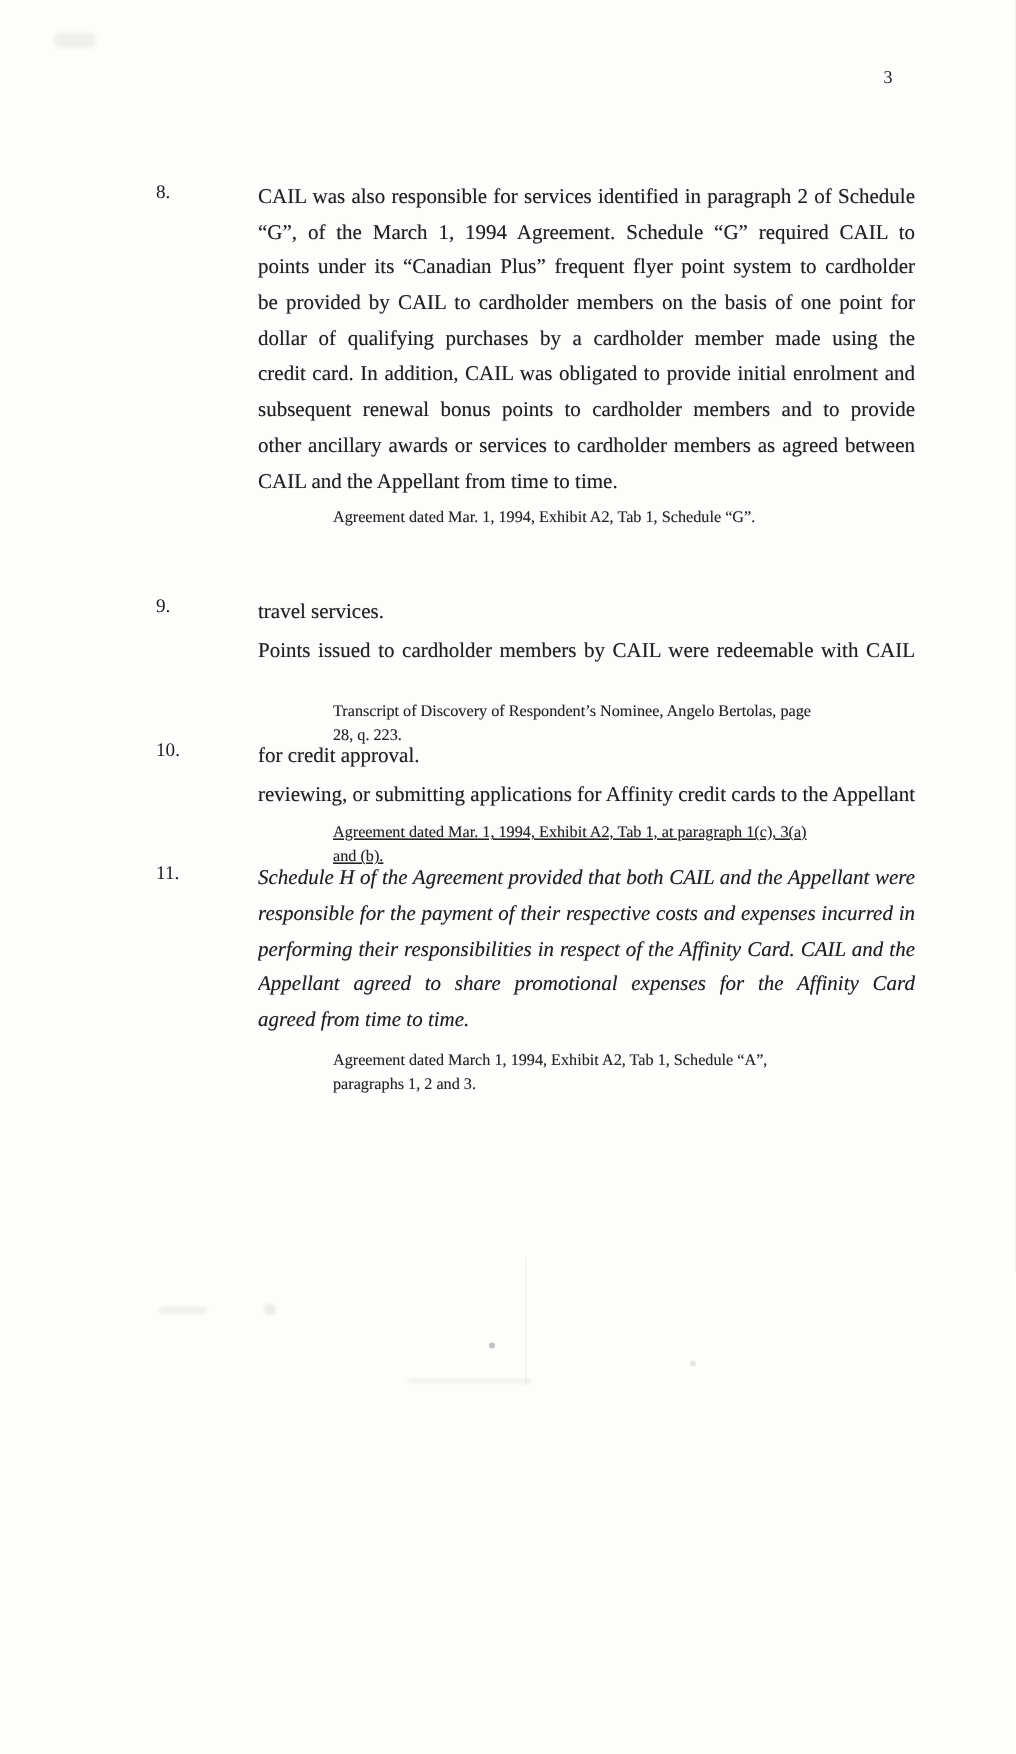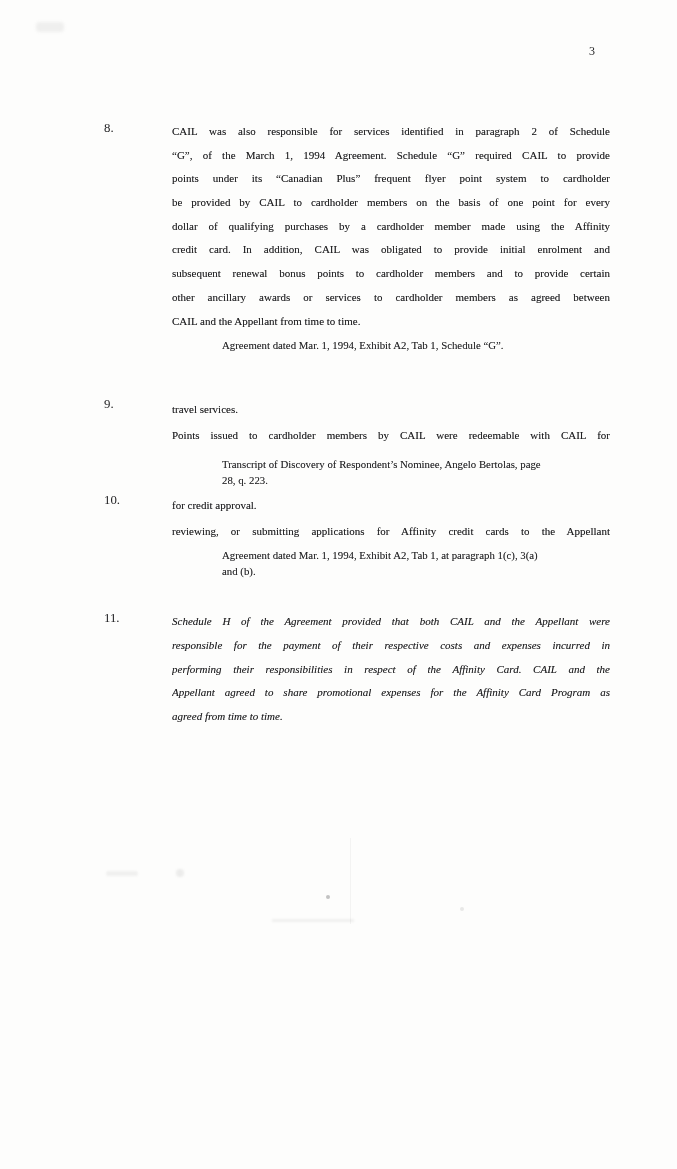--- a/index.html
+++ b/index.html
@@ -23,21 +23,21 @@
   .para { position: absolute; left: 104px; width: 506px; }
   .pnum {
     position: absolute;
     left: 0; top: 1px;
     font-size: 12.8px;
     color: #1e1e20;
   }
   .pbody {
     margin-left: 68px;
     width: 438px;
-    font-size: 11px;
+    font-size: 14px;
     color: #202022;
     text-shadow: 0 0 0.6px rgba(45,45,48,0.45);
   }
   .pbody .line {
     text-align: justify;
     text-align-last: justify;
     overflow: hidden;
   }
   .pbody .line.last { text-align-last: left; }
   .p8 .pbody .line  { height: 23.7px; line-height: 23.7px; }
@@ -52,22 +52,22 @@
     text-shadow: 0 0 0.5px rgba(45,45,48,0.4);
   }
   .pcite .line {
     height: 16px;
     line-height: 16px;
     text-align: left;
     text-align-last: left;
     overflow: hidden;
   }
   .p8  .pcite { margin-top: 4px; }
-  .p9  .pcite { margin-top: 8px; }
-  .p10 .pcite { margin-top: 3px; }
+  .p9  .pcite { margin-top: 18px; }
+  .p10 .pcite { margin-top: 3px; text-decoration: underline; }
   .p11 .pcite { margin-top: 6px; }
   .smudge { position: absolute; pointer-events: none; }
 </style>
 </head>
 <body>
 
 <div class="page">
 
   <div class="page-number">3</div>
 
@@ -114,24 +114,28 @@
     <div class="pbody">
         <div class="line last">for credit approval.</div>
         <div class="line">reviewing, or submitting applications for Affinity credit cards to the Appellant</div>
       </div>
     <div class="pcite">
         <div class="line">Agreement dated Mar. 1, 1994, Exhibit A2, Tab 1, at paragraph 1(c), 3(a)</div>
         <div class="line last">and (b).</div>
       </div>
   </div>
 
-  <div class="para p11" style="top:610px;">
+  <div class="para p11" style="top:574px;">
     <span class="pnum">11.</span>
     <div class="pbody">
         <div class="line">Schedule H of the Agreement provided that both CAIL and the Appellant were</div>
         <div class="line">responsible for the payment of their respective costs and expenses incurred in</div>
         <div class="line">performing their responsibilities in respect of the Affinity Card. CAIL and the</div>
         <div class="line">Appellant agreed to share promotional expenses for the Affinity Card Program as</div>
         <div class="line last">agreed from time to time.</div>
       </div>
+    <div class="pcite">
+        <div class="line">Agreement dated March 1, 1994, Exhibit A2, Tab 1, Schedule “A”,</div>
+        <div class="line last">paragraphs 1, 2 and 3.</div>
+      </div>
   </div>
 
 </div>
 
 </body></html>

